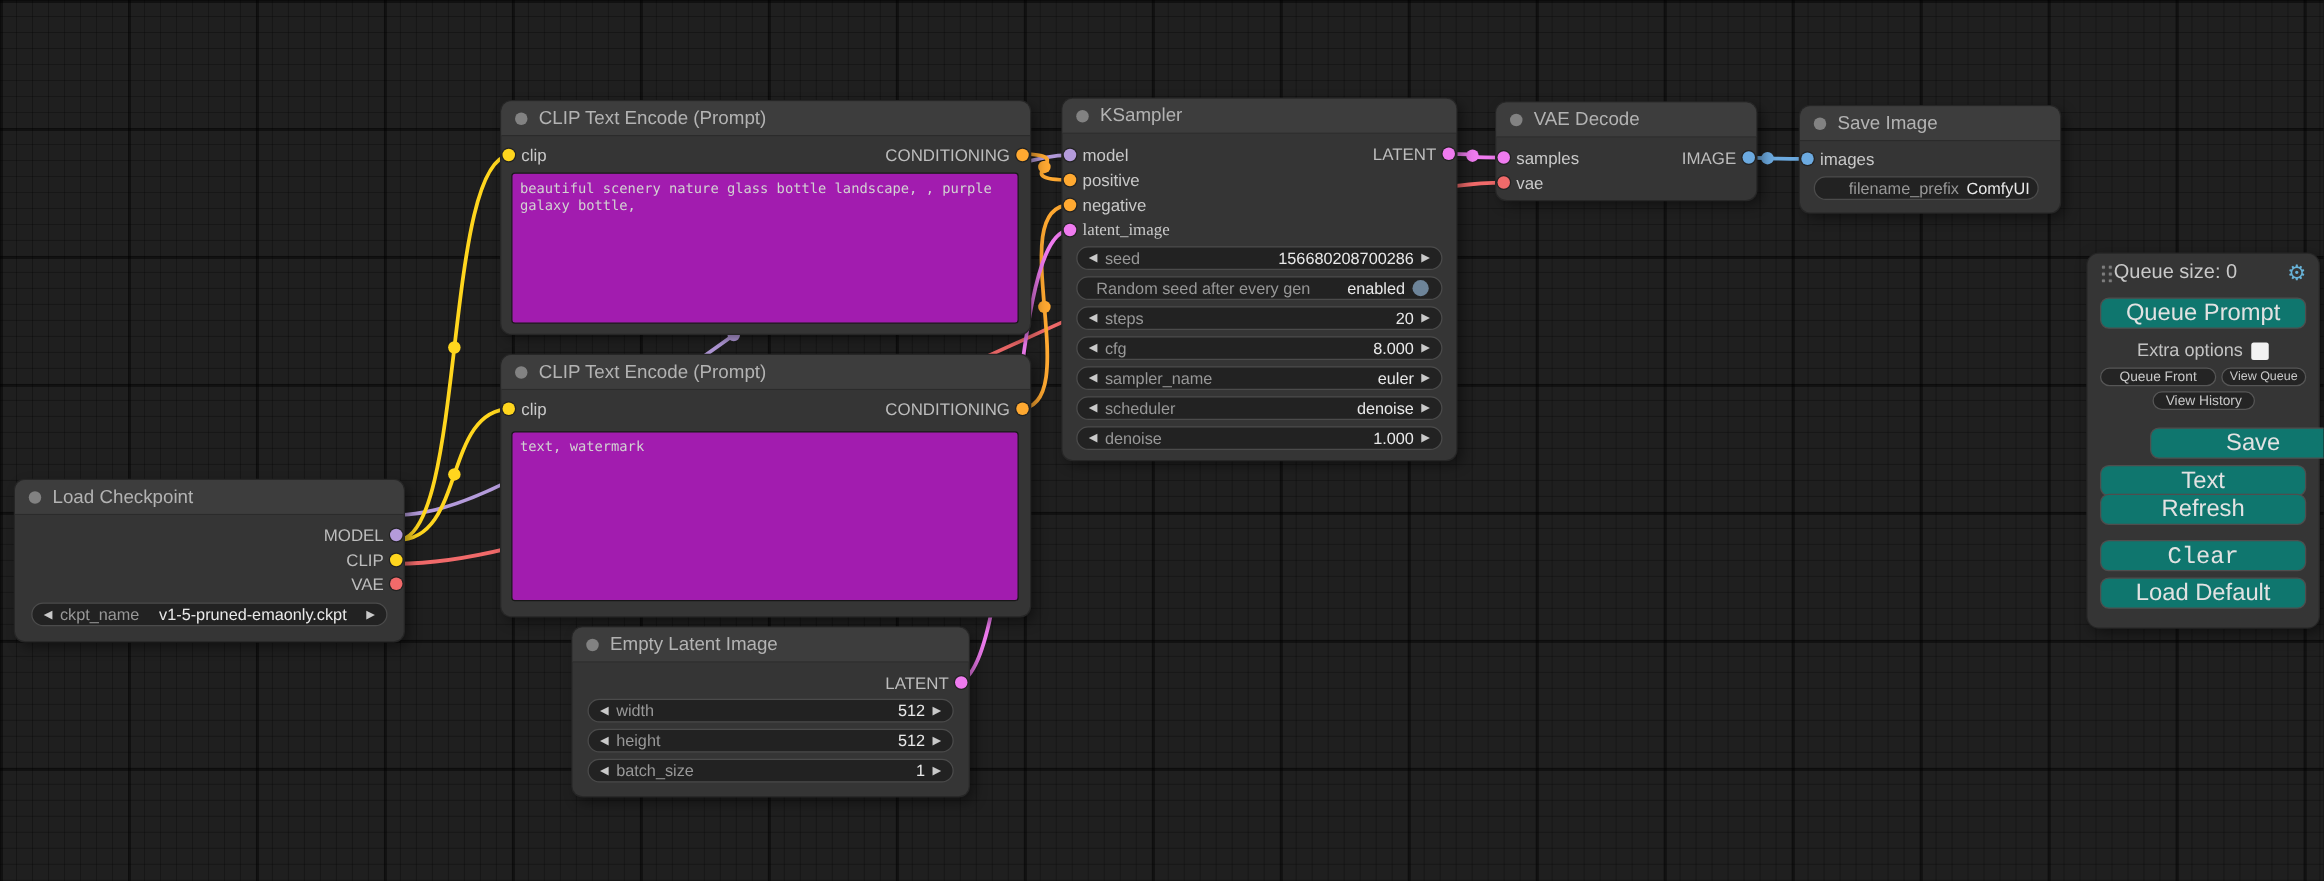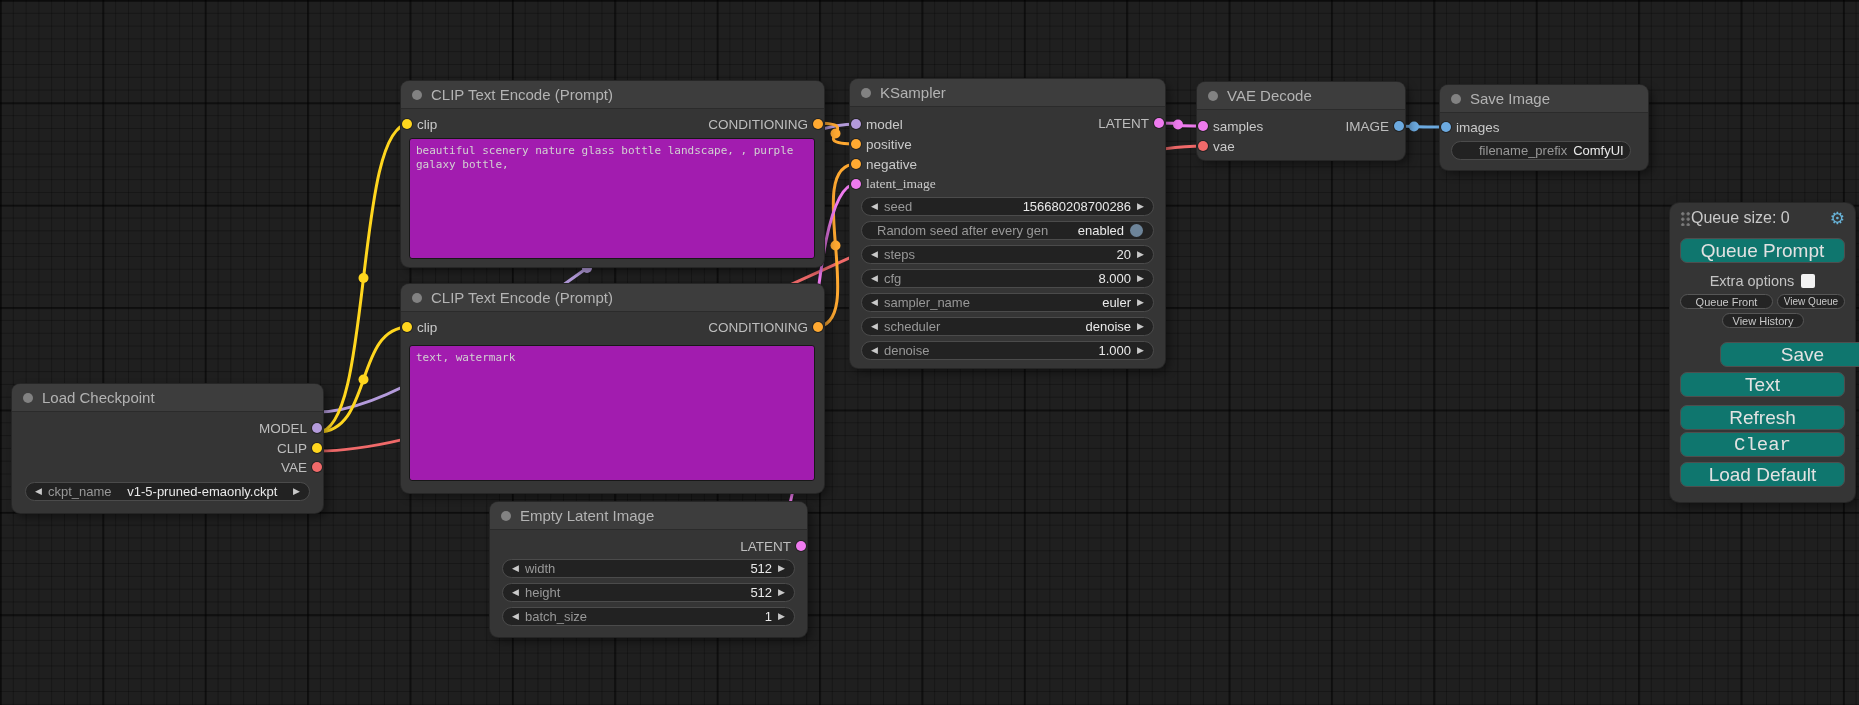--- a/index.html
+++ b/index.html
@@ -143,21 +143,21 @@
         <span class="pdot" style="background:var(--c-red)"></span>
       </div>
     <div class="widget" style="left:13px;right:13px;top:98px;">
       <span class="warrow">◀</span>
       <span class="wlabel">ckpt_name</span>
       <span class="wvalue" style="text-align:center;">v1-5-pruned-emaonly.ckpt</span>
       <span class="warrow">▶</span>
     </div>
   </div>
 
-  <div class="node" style="left:458px;top:502px;width:317px;height:135px;margin-left:32px;">
+  <div class="node" style="left:458px;top:502px;width:317px;height:135px;">
     <div class="node-title">
       <span class="tdot"></span>
       <span>Empty Latent Image</span>
     </div>
     <div class="row out" style="top:34px;">
         <span>LATENT</span>
         <span class="pdot" style="background:var(--c-pink)"></span>
       </div>
     <div class="widget" style="left:12px;right:12px;top:57px;">
       <span class="warrow">◀</span>
@@ -291,17 +291,17 @@
     <div class="qbtn" style="top:35px;">Queue Prompt</div>
     <div class="extra-row" style="top:70px;">
       <span>Extra options</span>
       <span class="checkbox"></span>
     </div>
     <div class="qpill" style="left:10px;width:93px;top:91px;">Queue Front</div>
     <div class="qpill" style="left:107px;width:68px;top:91px;font-size:10px;">View Queue</div>
     <div class="qpill" style="left:52px;width:82px;top:110px;">View History</div>
     <div class="qbtn" style="top:139px;margin-left:40px;">Save</div>
     <div class="qbtn" style="top:169px;">Text</div>
-    <div class="qbtn" style="top:202px;">Refresh</div>
+    <div class="qbtn" style="top:192px;">Refresh</div>
     <div class="qbtn" style="top:229px;font-family:Liberation Mono, monospace;">Clear</div>
     <div class="qbtn" style="top:259px;">Load Default</div>
   </div>
 </div>
 
 </body></html>

